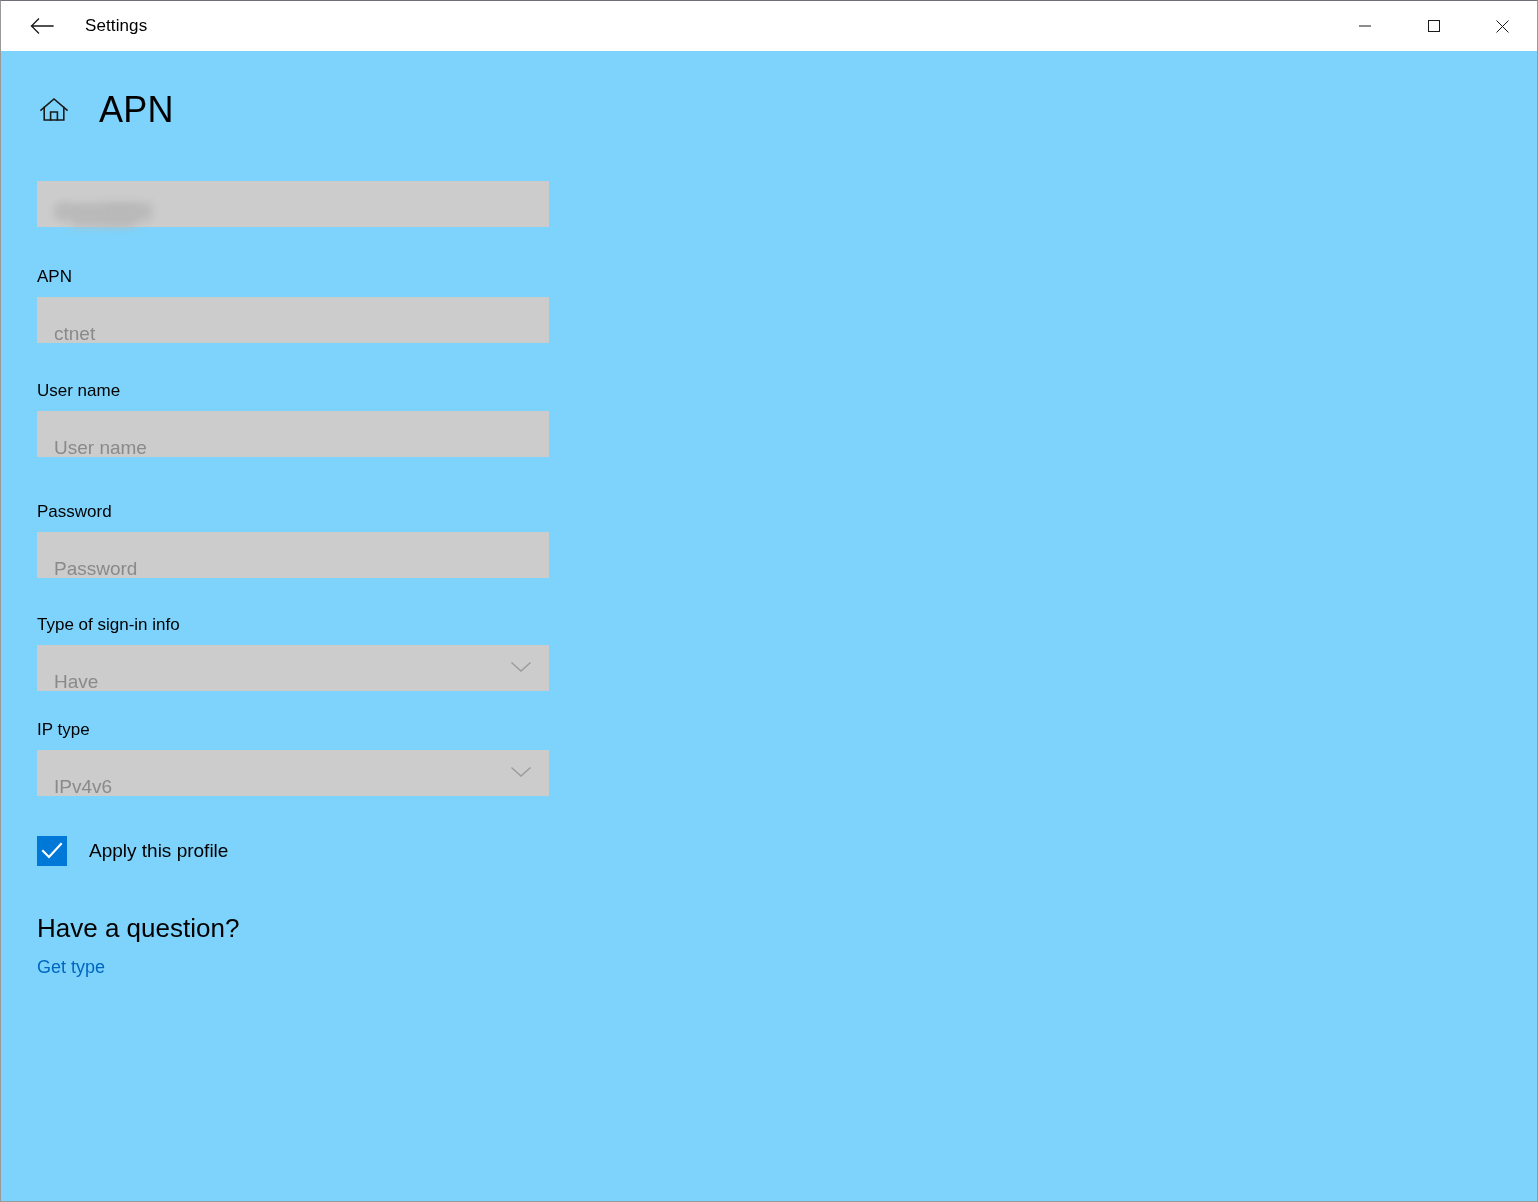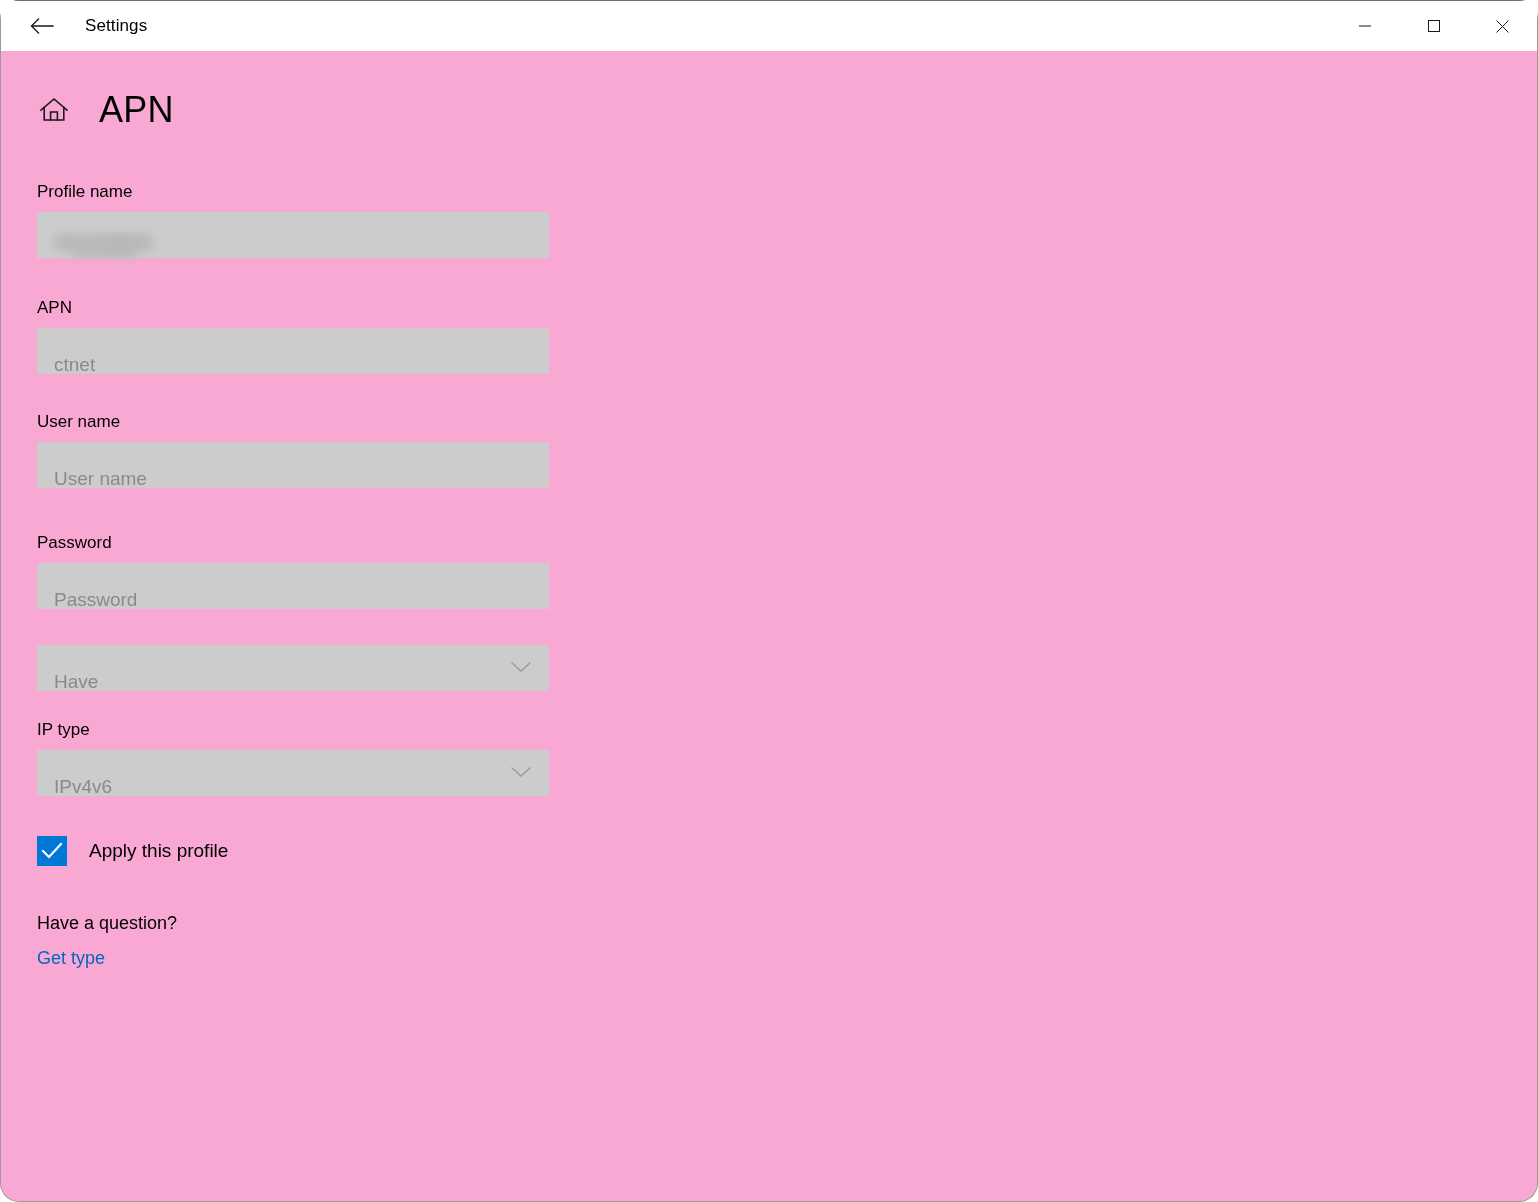--- a/index.html
+++ b/index.html
@@ -13,26 +13,25 @@
     font-family: "Liberation Sans", sans-serif;
     color: #000000;
     overflow: hidden;
   }
 
   .window {
     position: relative;
     width: 1538px;
     height: 1202px;
     box-sizing: border-box;
-    background: #f9a8d4;
+    background: #7dd3fc;
     border-left: 1px solid #9a9a9a;
     border-right: 1px solid #9a9a9a;
     border-bottom: 1px solid #9a9a9a;
     border-top: 1px solid #6e7079;
-    border-radius: 19px;
   }
 
   
   .titlebar {
     position: relative;
     height: 50px;
     background: #ffffff;
     display: flex;
     align-items: center;
   }
@@ -174,21 +173,21 @@
   .checkbox-label {
     margin-left: 22px;
     font-size: 19px;
     font-weight: 400;
     color: #000000;
   }
 
   
   .help-heading {
     margin-top: 48px;
-    font-size: 18px;
+    font-size: 26px;
     font-weight: 300;
     color: #000000;
     line-height: 1.1;
   }
   .help-link {
     display: inline-block;
     margin-top: 14px;
     font-size: 18px;
     color: #0067c0;
     text-decoration: none;
@@ -236,21 +235,20 @@
         <path d="M11.6 24 L11.6 16 L18.4 16 L18.4 24" stroke="#1a1a1a" stroke-width="1.6" fill="none" stroke-linecap="square"></path>
       </svg>
     </div>
     <div class="page-title">APN</div>
   </div>
 
   <div class="content">
 
     
     <div class="field-group" style="margin-top:45px;">
-      <div class="field-label">Profile name</div>
       <div class="field-box">
         <div class="redacted">
           <div class="blob b1"></div>
           <div class="blob b2"></div>
           <div class="blob b3"></div>
           <div class="blob b4"></div>
         </div>
       </div>
     </div>
 
@@ -273,20 +271,21 @@
     
     <div class="field-group" style="margin-top:44px;">
       <div class="field-label">Password</div>
       <div class="field-box">
         <span class="field-text">Password</span>
       </div>
     </div>
 
     
     <div class="field-group" style="margin-top:36px;">
+      <div class="field-label">Type of sign-in info</div>
       <div class="field-box">
         <span class="field-text">Have</span>
         <span class="chevron">
           <svg width="20" height="12" viewBox="0 0 20 12">
             <path d="M1 2 L10 10 L19 2" stroke="#9b9b9b" stroke-width="1.4" fill="none" stroke-linecap="square"></path>
           </svg>
         </span>
       </div>
     </div>
 

